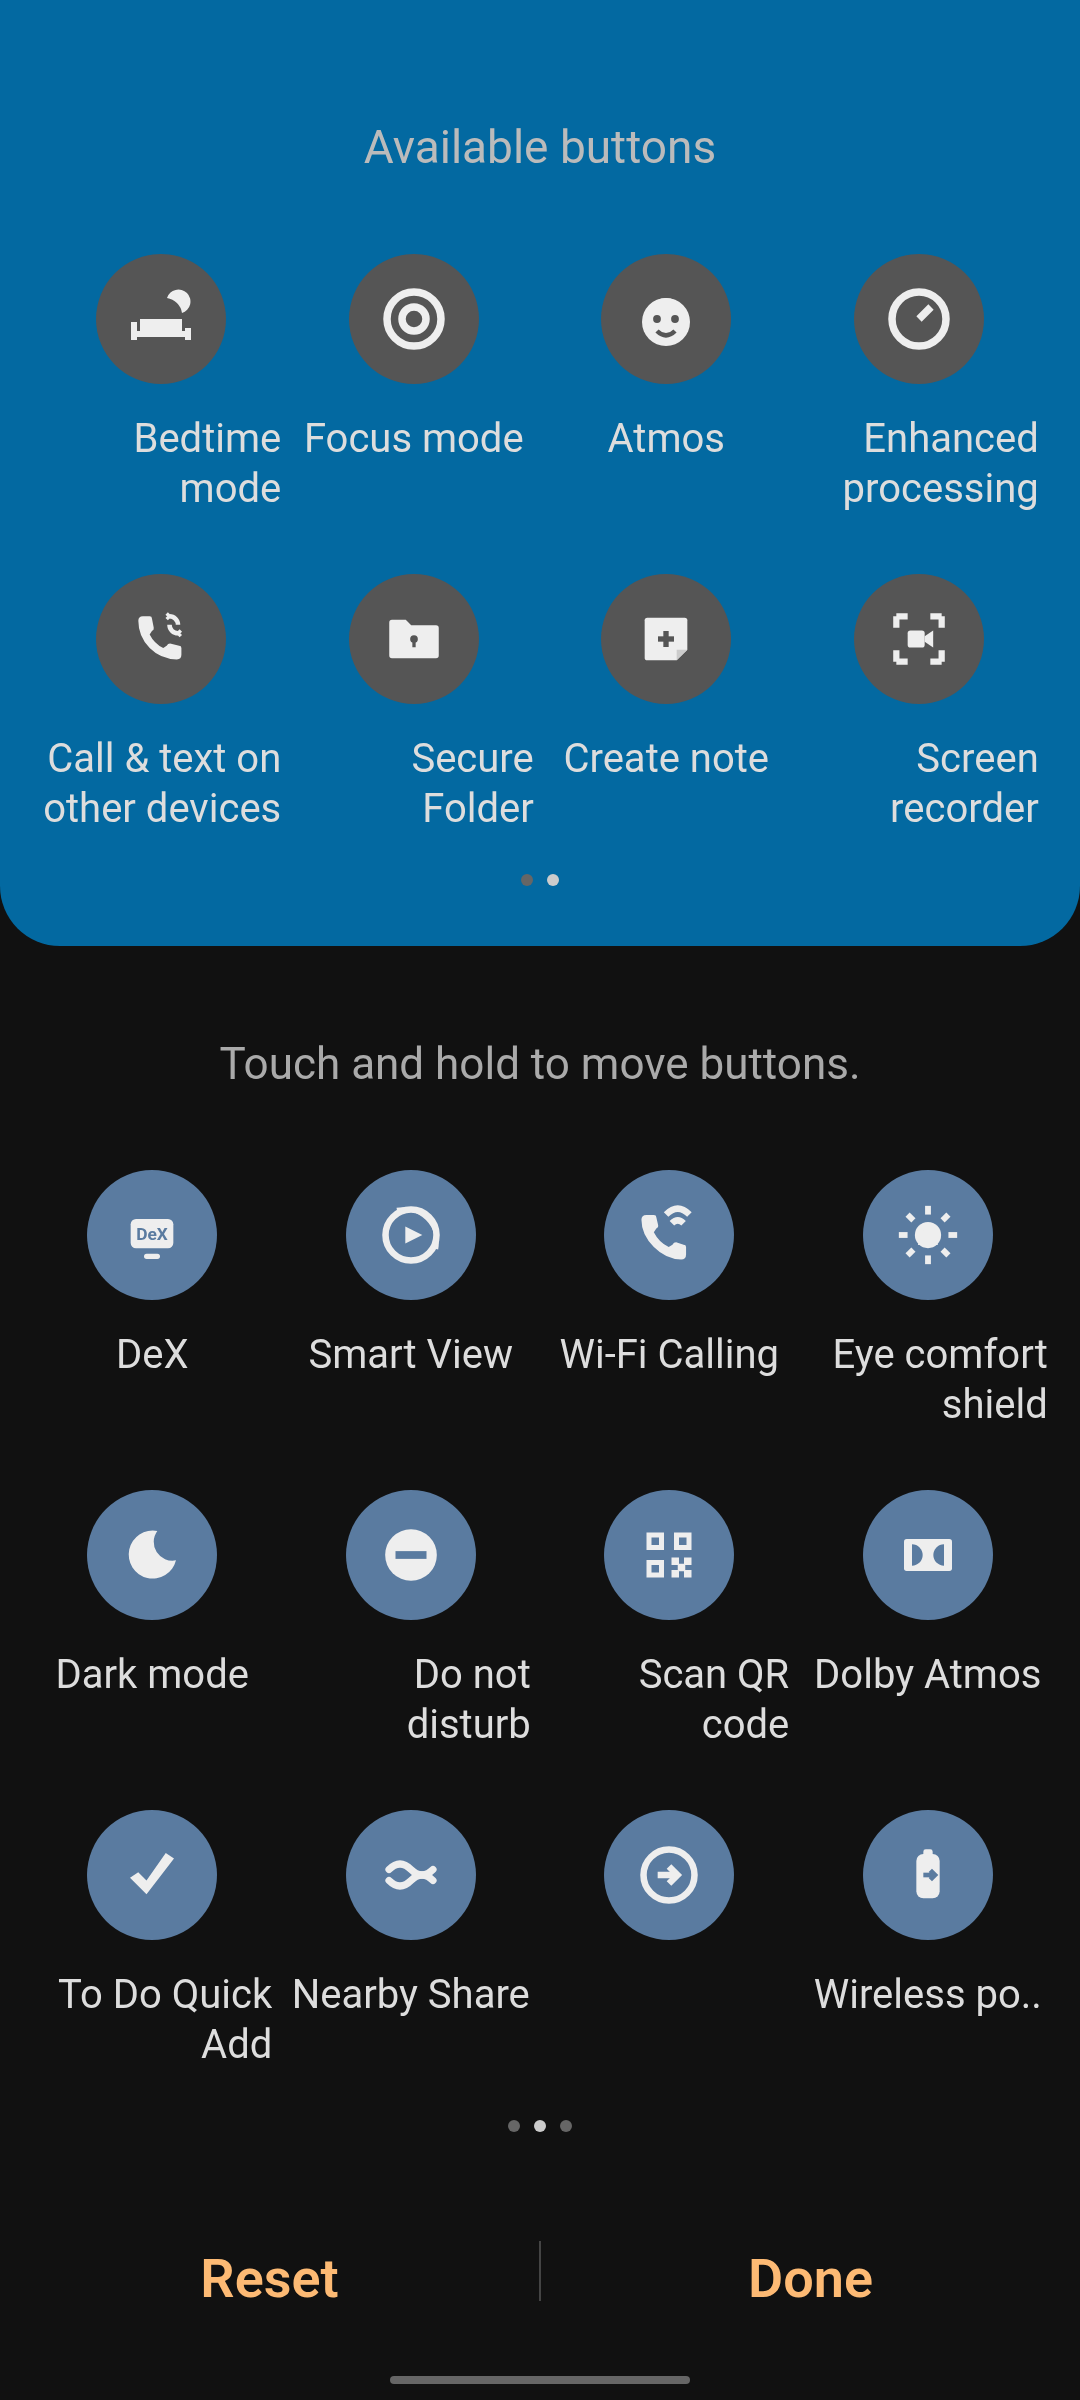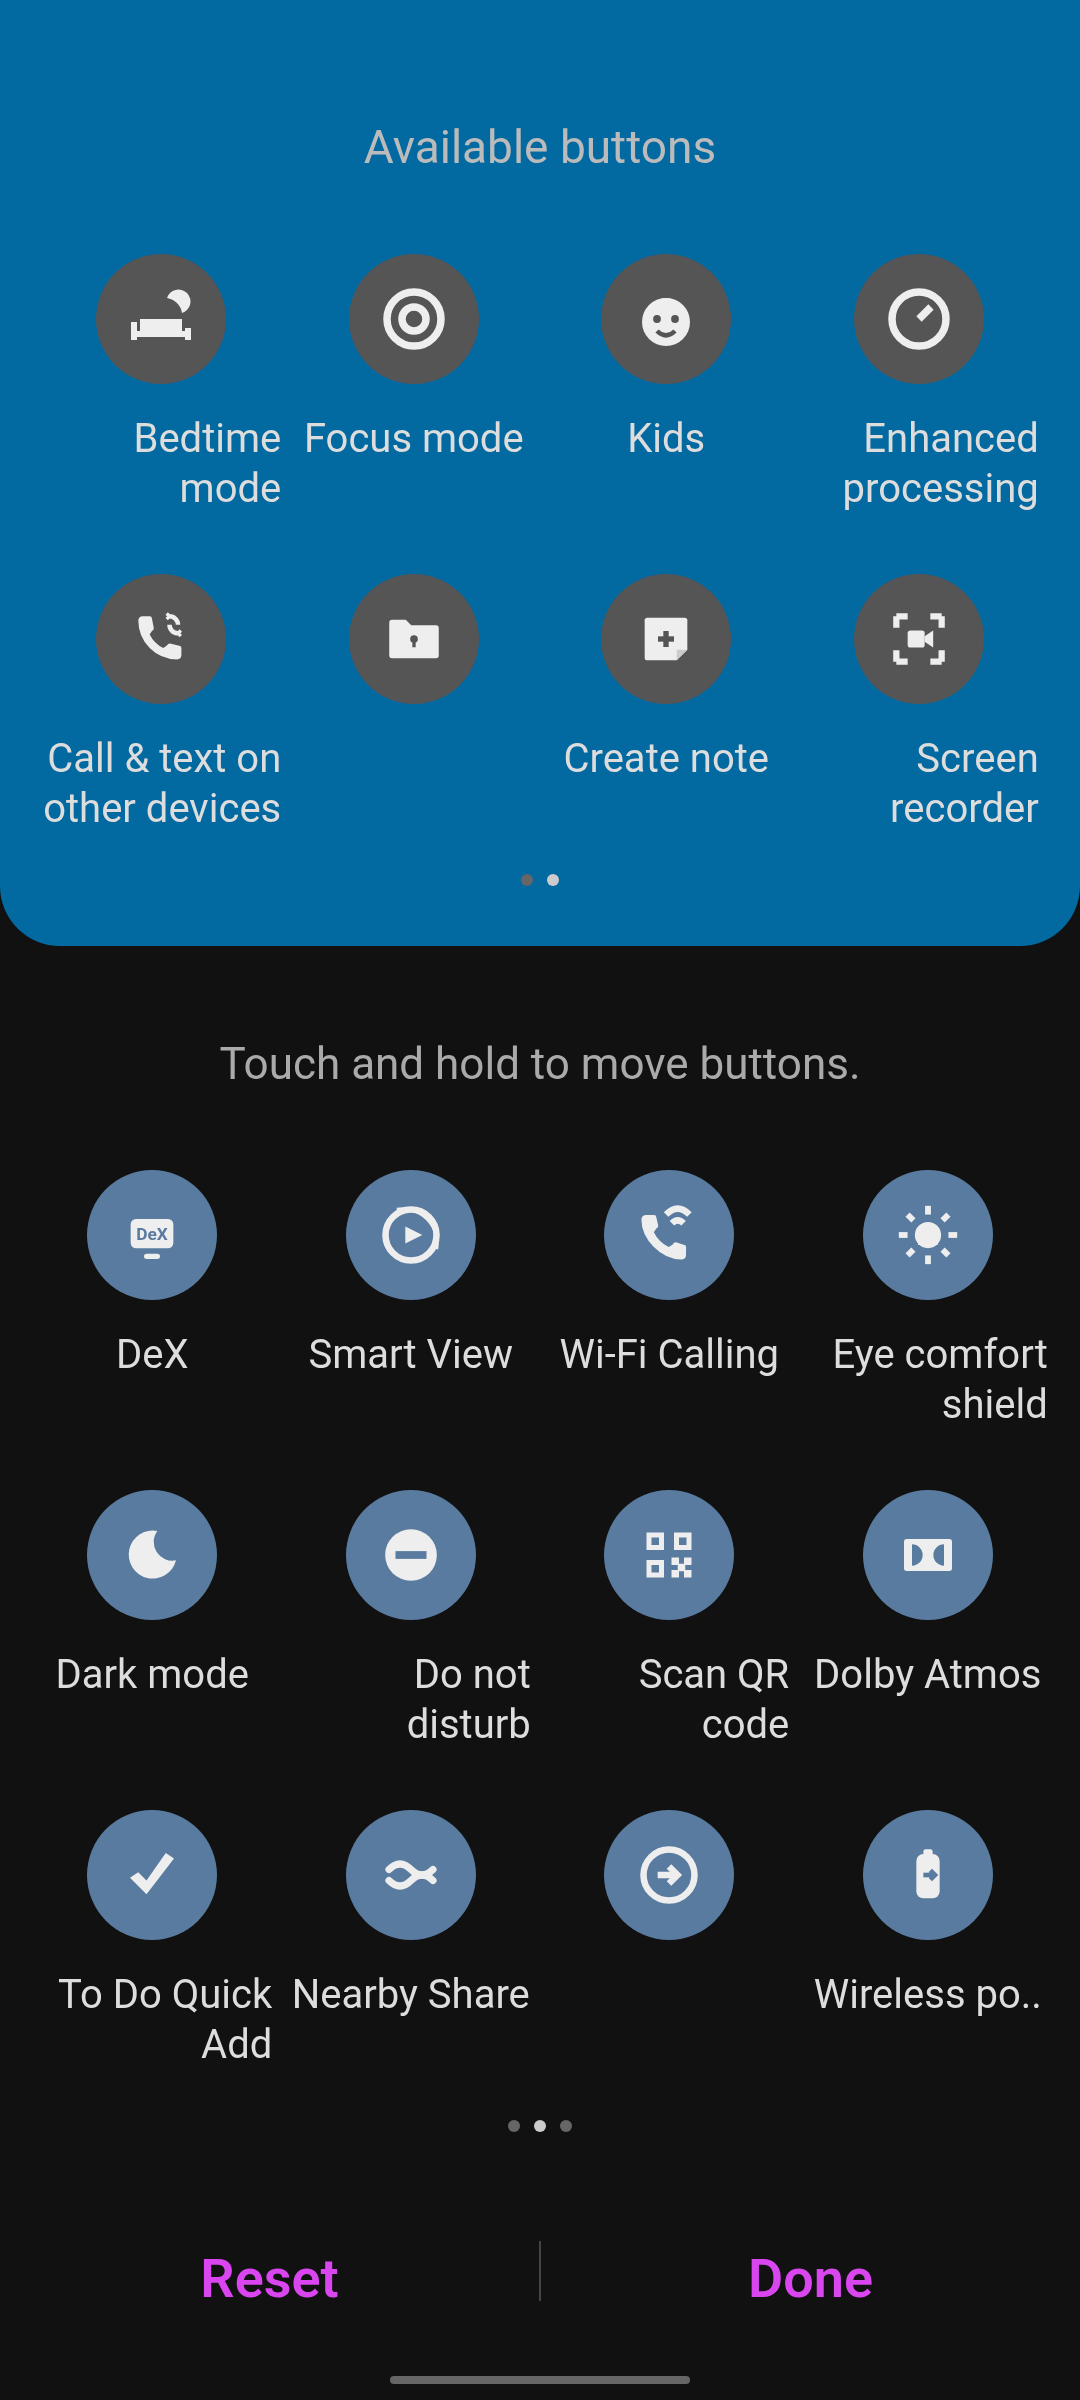--- a/index.html
+++ b/index.html
@@ -75,21 +75,21 @@
     left: 0; right: 0;
     display: flex;
     align-items: center;
     justify-content: center;
   }
   .btn {
     flex: 1;
     text-align: center;
     font-size: 54px;
     font-weight: 600;
-    color: #d946ef;
+    color: #fdba74;
     margin-top: 15px;
   }
   .divider {
     width: 2px; height: 60px; background: #444;
   }
   .navbar {
     position: absolute;
     bottom: 16px;
     left: 50%;
     transform: translateX(-50%);
@@ -134,21 +134,21 @@
       <div class="tile">
         <div class="circle gray">
           <svg width="72" height="72" viewBox="0 0 24 24" fill="#eee">
             <circle cx="12" cy="13" r="8"></circle>
             <path d="M6 8 Q12 2 18 8" fill="#eee"></path>
             <circle cx="9" cy="12" r="1.3" fill="#555"></circle>
               <circle cx="15" cy="12" r="1.3" fill="#555"></circle>
             <path d="M9 16 Q12 19 15 16" stroke="#555" stroke-width="1.5" fill="none"></path>
           </svg>
         </div>
-        <div class="label">Kids</div>
+        <div class="label">Atmos</div>
       </div>
 
       <div class="tile">
         <div class="circle gray">
           <svg width="72" height="72" viewBox="0 0 24 24" fill="none" stroke="#eee" stroke-width="2.5">
             <circle cx="12" cy="12" r="9"></circle>
               <line x1="12" y1="12" x2="16" y2="8"></line>
           </svg>
         </div>
         <div class="label">Enhanced processing</div>
@@ -167,20 +167,21 @@
       </div>
 
       <div class="tile">
         <div class="circle gray">
           <svg width="66" height="66" viewBox="0 0 24 24" fill="#eee">
             <path d="M3 6 Q3 5 4 5 H9 L11 7 H20 Q21 7 21 8 V18 Q21 19 20 19 H4 Q3 19 3 18 Z"></path>
             <circle cx="12" cy="12" r="1.4" fill="#555"></circle>
               <rect x="11.4" y="12" width="1.2" height="3" fill="#555"></rect>
           </svg>
         </div>
+        <div class="label">Secure Folder</div>
       </div>
 
       <div class="tile">
         <div class="circle gray">
           <svg width="64" height="64" viewBox="0 0 24 24" fill="#eee">
             <path d="M5 4 H19 Q20 4 20 5 V16 L16 20 H5 Q4 20 4 19 V5 Q4 4 5 4 Z"></path>
             <path d="M16 20 V16 H20" fill="#ccc"></path>
             <line x1="12" y1="9" x2="12" y2="15" stroke="#555" stroke-width="2"></line>
             <line x1="9" y1="12" x2="15" y2="12" stroke="#555" stroke-width="2"></line>
           </svg>

